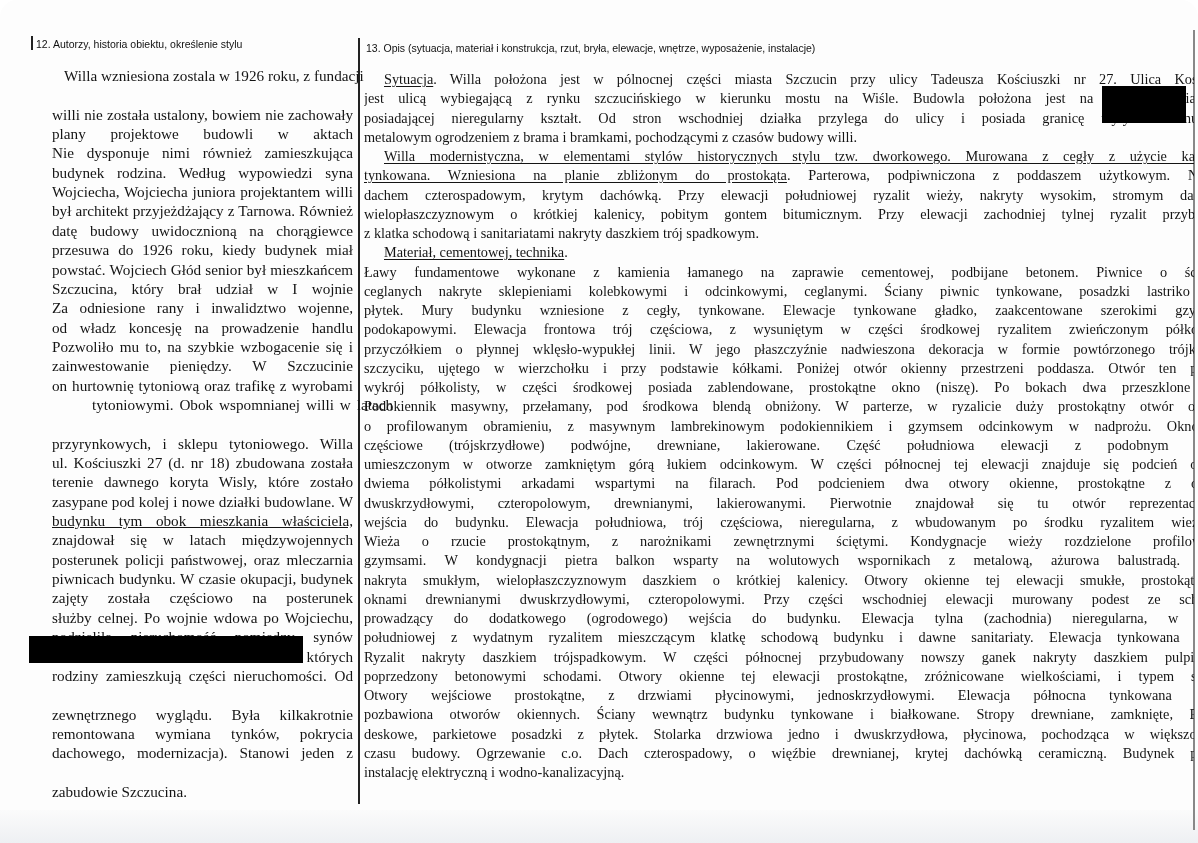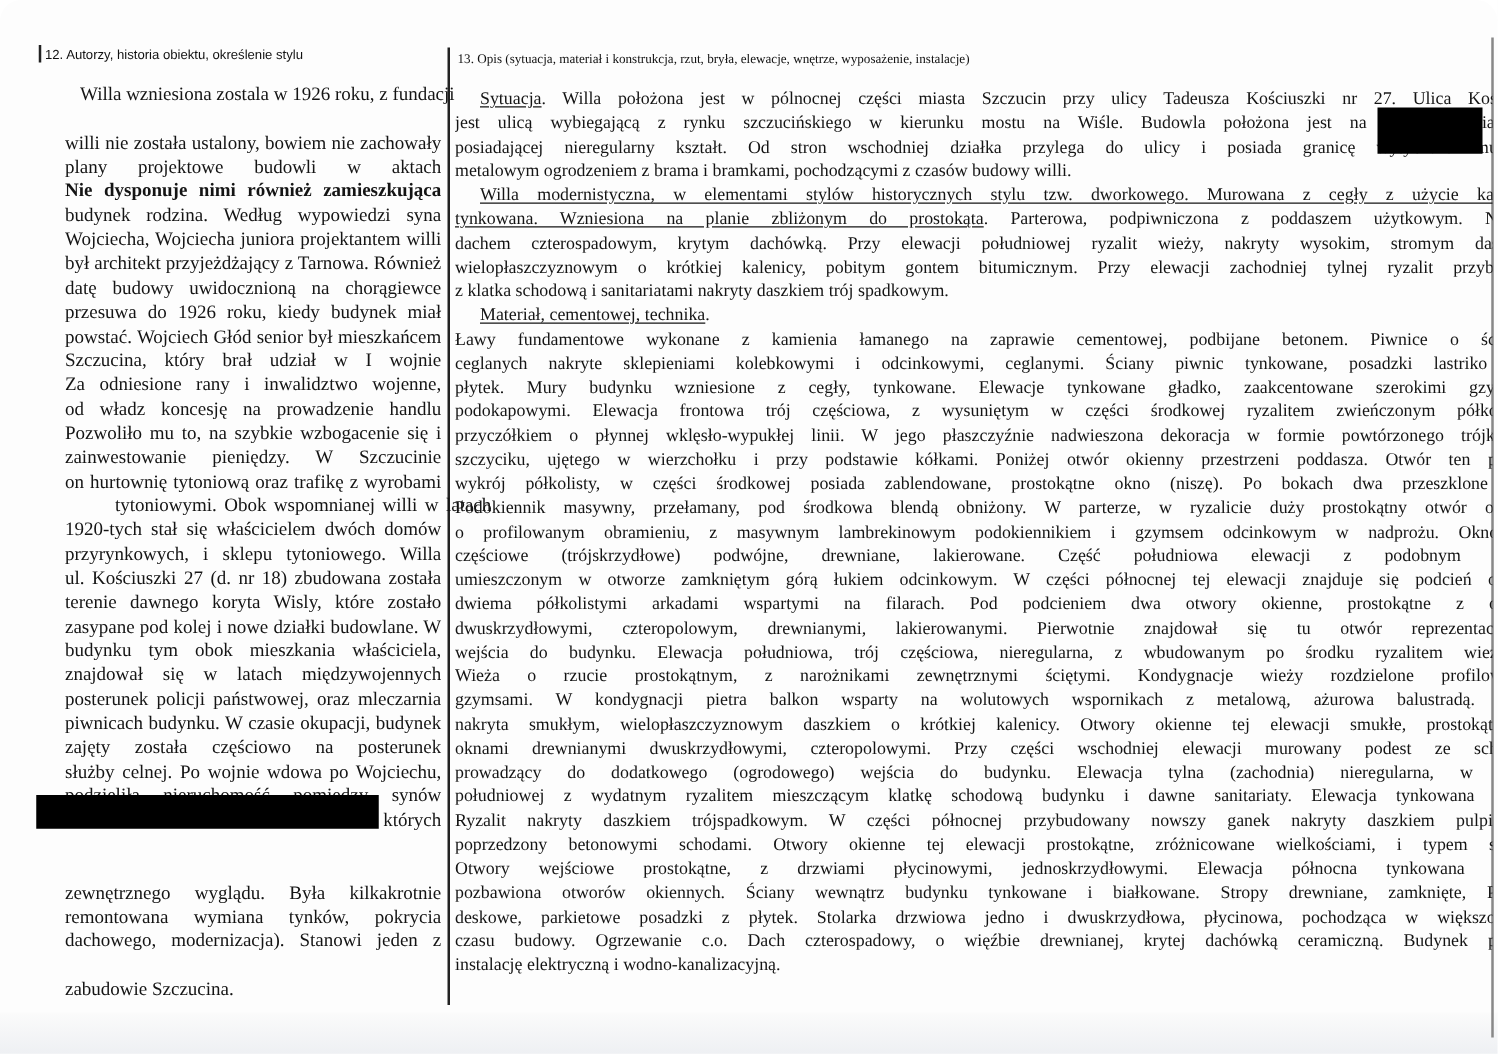--- a/index.html
+++ b/index.html
@@ -20,54 +20,54 @@
 </style>
 </head>
 <body>
 
 <div class="page">
   <div class="bottom-shade"></div>
   <div class="rline"></div>
 
   <div class="tick"></div>
   <div class="hdr" style="left:36px;top:38px;">12. Autorzy, historia obiektu, określenie stylu</div>
-  <div class="hdr" style="left:366px;top:42px;font-family:Liberation Serif, serif;">13. Opis (sytuacja, materiał i konstrukcja, rzut, bryła, elewacje, wnętrze, wyposażenie, instalacje)</div>
+  <div class="hdr" style="left:366px;top:42px;">13. Opis (sytuacja, materiał i konstrukcja, rzut, bryła, elewacje, wnętrze, wyposażenie, instalacje)</div>
   <div class="vline"></div>
 
   <div id="left" class="col" style="left:52px;top:66px;width:301px;height:740px;">
       <div class="line" style="left: 12px; width: 289px; top: 0px;">Willa wzniesiona zostala w 1926 roku, z fundacji</div>
       <div class="line just" style="left: 0px; width: 301px; top: 38.7px;">willi nie została ustalony, bowiem nie zachowały się</div>
       <div class="line just" style="left: 0px; width: 301px; top: 58.05px;">plany projektowe budowli w aktach budowlanych.</div>
-      <div class="line just" style="left: 0px; width: 301px; top: 77.4px; font-weight: bold;">Nie dysponuje nimi również zamieszkująca</div>
+      <div class="line just" style="left: 0px; width: 301px; top: 77.4px;">Nie dysponuje nimi również zamieszkująca</div>
       <div class="line just" style="left: 0px; width: 301px; top: 96.75px;">budynek rodzina. Według wypowiedzi syna</div>
       <div class="line just" style="left: 0px; width: 301px; top: 116.1px;">Wojciecha, Wojciecha juniora projektantem willi</div>
       <div class="line just" style="left: 0px; width: 301px; top: 135.45px;">był architekt przyjeżdżający z Tarnowa. Również i</div>
       <div class="line just" style="left: 0px; width: 301px; top: 154.8px;">datę budowy uwidocznioną na chorągiewce (1931)</div>
       <div class="line just" style="left: 0px; width: 301px; top: 174.15px;">przesuwa do 1926 roku, kiedy budynek miał</div>
       <div class="line just" style="left: 0px; width: 301px; top: 193.5px;">powstać. Wojciech Głód senior był mieszkańcem</div>
       <div class="line just" style="left: 0px; width: 301px; top: 212.85px;">Szczucina, który brał udział w I wojnie światowej.</div>
       <div class="line just" style="left: 0px; width: 301px; top: 232.2px;">Za odniesione rany i inwalidztwo wojenne, otrzymał</div>
       <div class="line just" style="left: 0px; width: 301px; top: 251.55px;">od władz koncesję na prowadzenie handlu tytoniem.</div>
       <div class="line just" style="left: 0px; width: 301px; top: 270.9px;">Pozwoliło mu to, na szybkie wzbogacenie się i</div>
       <div class="line just" style="left: 0px; width: 301px; top: 290.25px;">zainwestowanie pieniędzy. W Szczucinie prowadził</div>
       <div class="line just" style="left: 0px; width: 301px; top: 309.6px;">on hurtownię tytoniową oraz trafikę z wyrobami</div>
       <div class="line just" style="left: 0px; width: 301px; top: 328.95px; margin-left: 40px;">tytoniowymi. Obok wspomnianej willi w latach</div>
-      <div class="line just" style="left: 0px; width: 301px; top: 348.3px;">1920-tych stał się właścicielem dwóch domów</div>
       <div class="line just" style="left: 0px; width: 301px; top: 367.65px;">przyrynkowych, i sklepu tytoniowego. Willa przy</div>
       <div class="line just" style="left: 0px; width: 301px; top: 387px;">ul. Kościuszki 27 (d. nr 18) zbudowana została na</div>
       <div class="line just" style="left: 0px; width: 301px; top: 406.35px;">terenie dawnego koryta Wisly, które zostało</div>
       <div class="line just" style="left: 0px; width: 301px; top: 425.7px;">zasypane pod kolej i nowe działki budowlane. W</div>
-      <div class="line just" style="left: 0px; width: 301px; top: 445.05px;">budynku tym obok mieszkania właściciela,</div>
+      <div class="line just" style="left: 0px; width: 301px; top: 445.05px; text-decoration: underline;">budynku tym obok mieszkania właściciela,</div>
       <div class="line just" style="left: 0px; width: 301px; top: 464.4px;">znajdował się w latach międzywojennych</div>
       <div class="line just" style="left: 0px; width: 301px; top: 483.75px;">posterunek policji państwowej, oraz mleczarnia w</div>
       <div class="line just" style="left: 0px; width: 301px; top: 503.1px;">piwnicach budynku. W czasie okupacji, budynek</div>
       <div class="line just" style="left: 0px; width: 301px; top: 522.45px;">zajęty została częściowo na posterunek niemieckiej</div>
       <div class="line just" style="left: 0px; width: 301px; top: 541.8px;">służby celnej. Po wojnie wdowa po Wojciechu,</div>
       <div class="line just" style="left: 0px; width: 301px; top: 561.15px;">podzieliła nieruchomość pomiedzy synów</div>
       <div class="line" style="text-align: right; left: 240px; width: 61px; top: 580.5px;">których</div>
+      <div class="line just" style="left: 0px; width: 301px; top: 599.85px;">rodziny zamieszkują części nieruchomości. Od</div>
       <div class="line just" style="left: 0px; width: 301px; top: 657.9px;">remontowana wymiana tynków, pokrycia</div>
       <div class="line just" style="left: 0px; width: 301px; top: 638.55px;">zewnętrznego wyglądu. Była kilkakrotnie</div>
       <div class="line just" style="left: 0px; width: 301px; top: 677.25px;">dachowego, modernizacja). Stanowi jeden z</div>
       <div class="line" style="left: 0px; width: 301px; top: 715.95px;">zabudowie Szczucina.</div>
     </div>
   <div id="right" class="col" style="left:364px;top:69px;width:830px;height:720px;overflow:hidden;">
       <div class="line just" style="left: 20px; width: 850px; top: 0px;"><span class="u">Sytuacja</span><span>. Willa położona jest w pólnocnej części miasta Szczucin przy ulicy Tadeusza Kościuszki nr 27. Ulica Kościuszk</span></div>
       <div class="line just" style="left: 0px; width: 870px; top: 19.25px;"><span>jest ulicą wybiegającą z rynku szczucińskiego w kierunku mostu na Wiśle. Budowla położona jest na rozległej działce n</span></div>
       <div class="line just" style="left: 0px; width: 870px; top: 38.5px;"><span>posiadającej nieregularny kształt. Od stron wschodniej działka przylega do ulicy i posiada granicę wytyczona murowan</span></div>
       <div class="line" style="left: 0px; width: 870px; top: 57.75px;"><span>metalowym ogrodzeniem z brama i bramkami, pochodzącymi z czasów budowy willi.</span></div>

